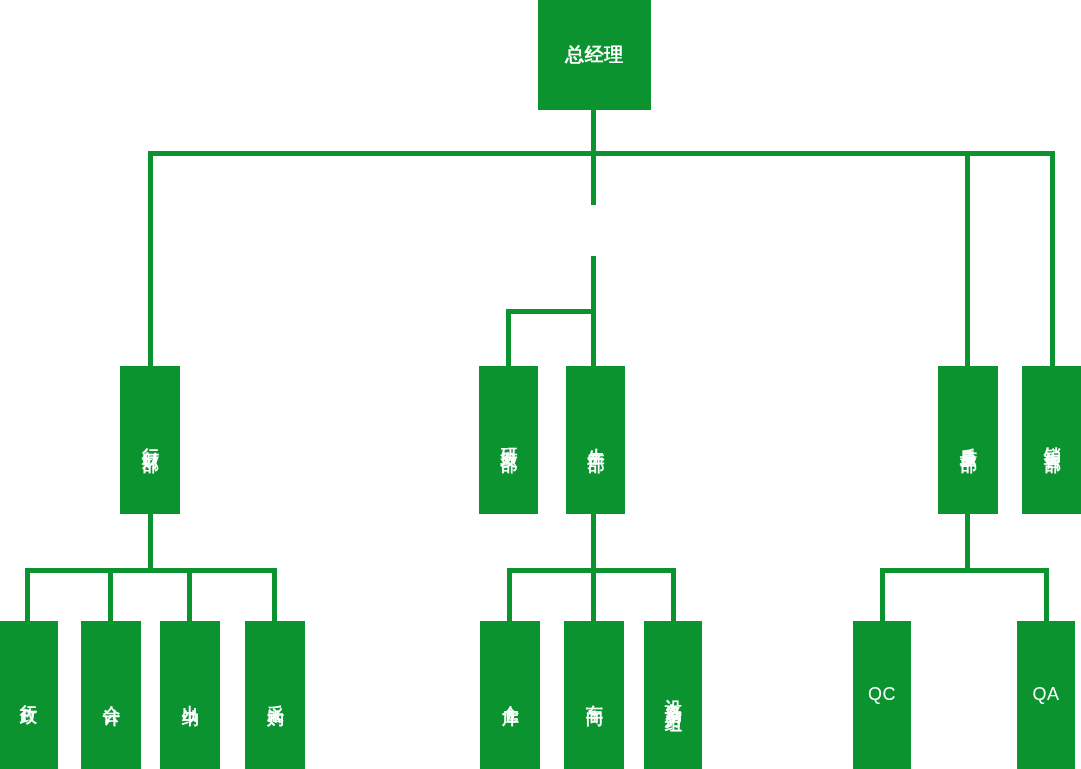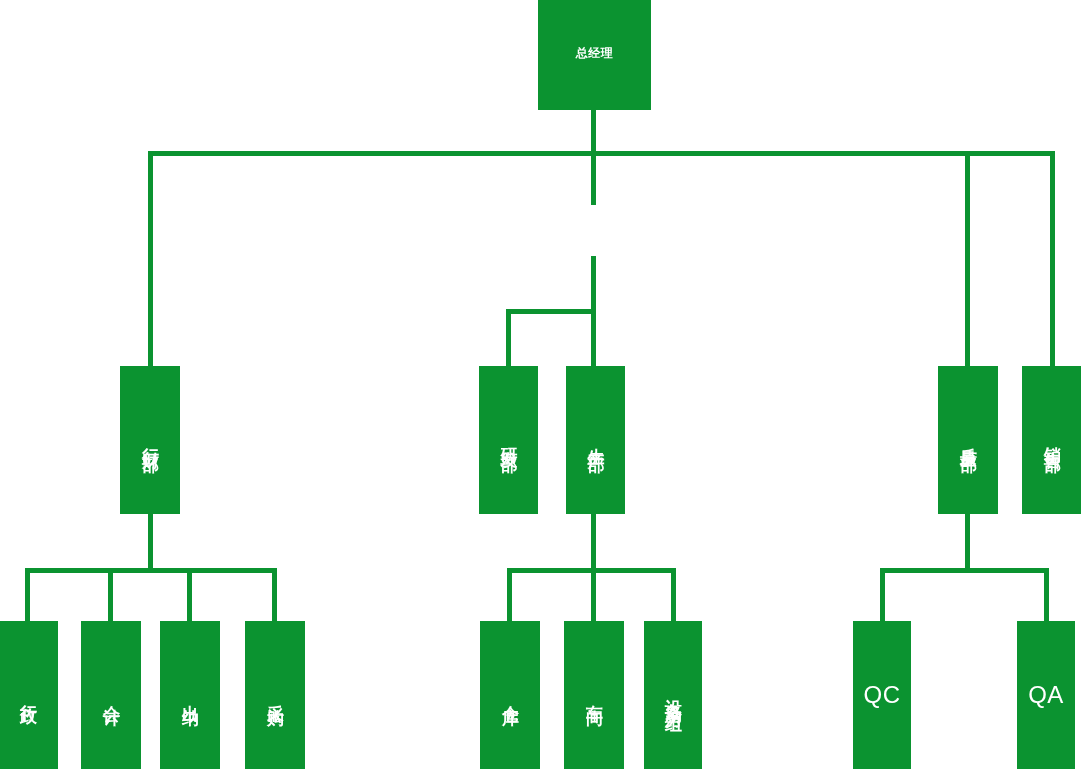--- a/index.html
+++ b/index.html
@@ -23,34 +23,33 @@
     color: #ffffff;
     display: flex;
     align-items: center;
     justify-content: center;
     box-sizing: border-box;
     text-align: center;
     line-height: 1.28;
     letter-spacing: 0.5px;
   }
   .node.horiz {
-    font-size: 12px;
+    font-size: 19px;
     font-weight: bold;
     writing-mode: horizontal-tb;
-    font-family: Liberation Mono, monospace;
   }
   .node.vert {
     font-size: 17px;
     font-weight: bold;
     writing-mode: vertical-rl;
     text-orientation: upright;
     letter-spacing: 4px;
   }
   .node.latin {
-    font-size: 24px;
+    font-size: 18px;
     font-weight: normal;
     letter-spacing: 0.5px;
   }
   .line {
     position: absolute;
     background: #0b9330;
   }
 </style>
 </head>
 <body>

